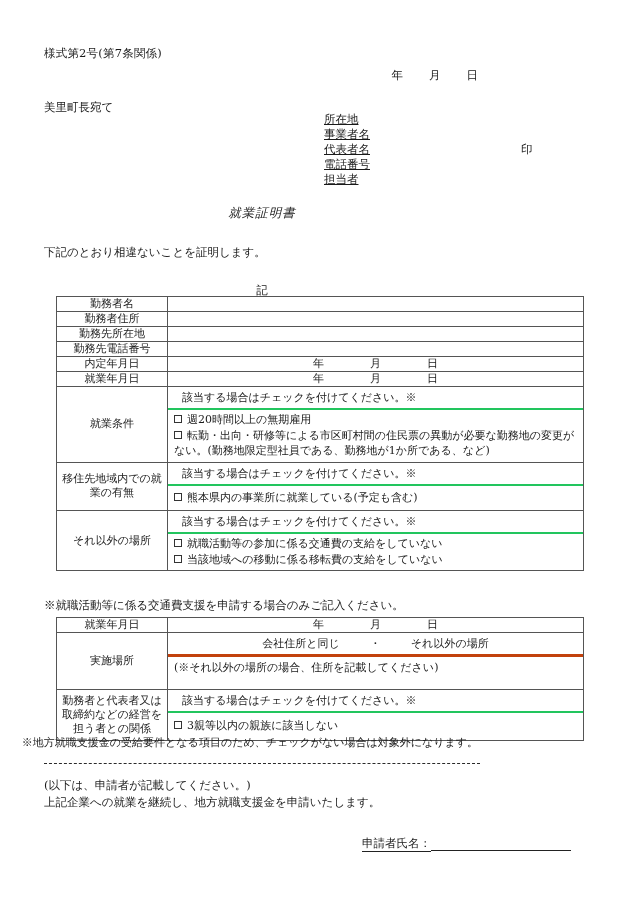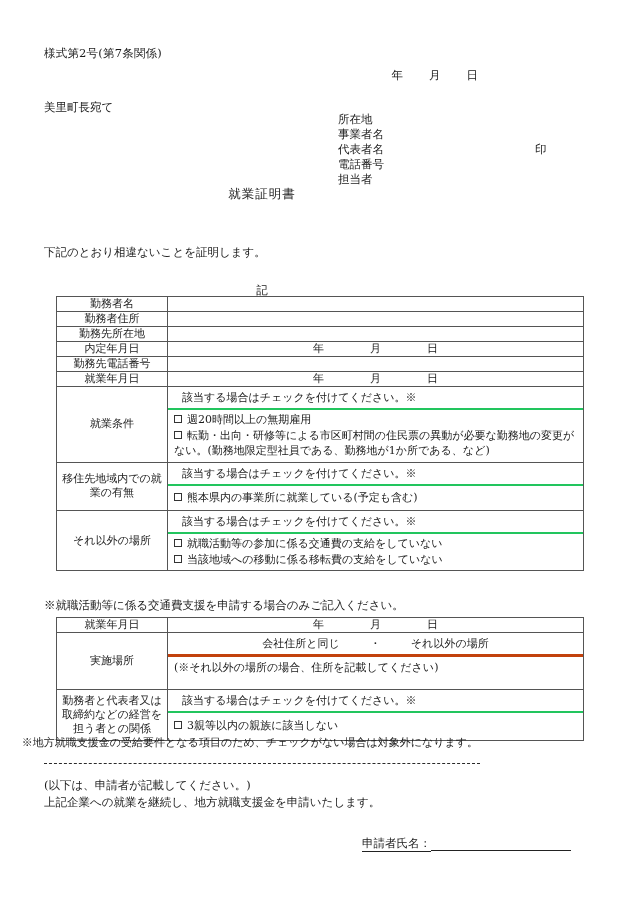--- a/index.html
+++ b/index.html
@@ -44,44 +44,46 @@
 
   .addressee {
     position: absolute;
     left: 44px;
     top: 100px;
     font-size: 11.5px;
   }
 
   .employer-block {
     position: absolute;
-    left: 338px;
+    left: 324px;
     top: 112px;
     font-size: 11.5px;
     line-height: 15px;
+    text-decoration: underline;
   }
   .employer-block .row {
     position: relative;
     height: 15px;
     white-space: nowrap;
   }
   .employer-block .seal {
     position: absolute;
     left: 197px;
     top: 0;
   }
 
   .doc-title {
     position: absolute;
     left: 0;
     right: 0;
-    top: 186px;
+    top: 205px;
     text-align: center;
     font-size: 12.5px;
     letter-spacing: 1px;
+    font-style: italic;
   }
   .statement {
     position: absolute;
     left: 44px;
     top: 245px;
     font-size: 11.5px;
   }
   .ki-mark {
     position: absolute;
     left: 0;
@@ -264,28 +266,28 @@
       </tr>
       <tr>
         <td class="lbl">勤務者住所</td>
         <td class="val">&nbsp;</td>
       </tr>
       <tr>
         <td class="lbl">勤務先所在地</td>
         <td class="val">&nbsp;</td>
       </tr>
       <tr>
+        <td class="lbl">勤務先電話番号</td>
+        <td class="val">&nbsp;</td>
+      </tr>
+      <tr>
         <td class="lbl">内定年月日</td>
         <td class="val dateslots">
           <span class="s1">年</span><span class="s2">月</span><span>日</span>
         </td>
-      </tr>
-      <tr>
-        <td class="lbl">勤務先電話番号</td>
-        <td class="val">&nbsp;</td>
       </tr>
       <tr>
         <td class="lbl">就業年月日</td>
         <td class="val dateslots">
           <span class="s1">年</span><span class="s2">月</span><span>日</span>
         </td>
       </tr>
 
       <tr>
         <td class="lbl">就業条件</td>

